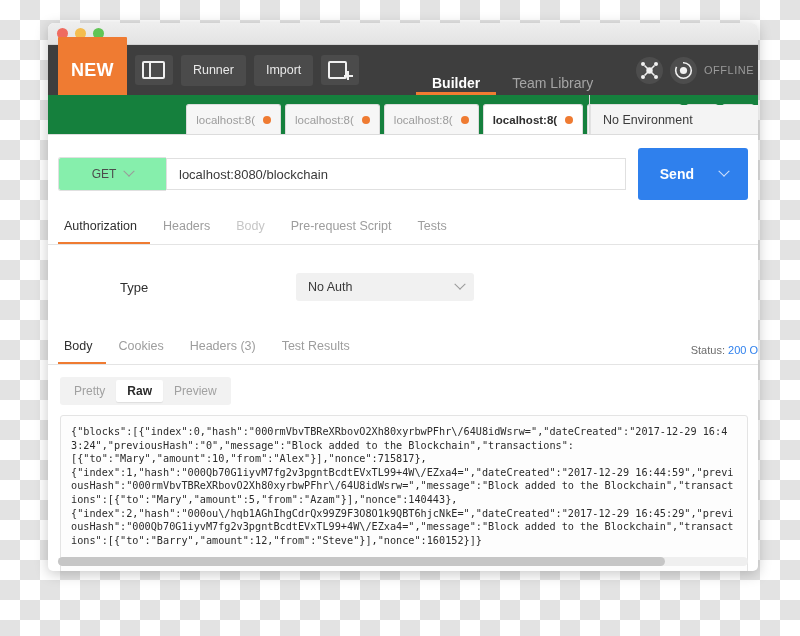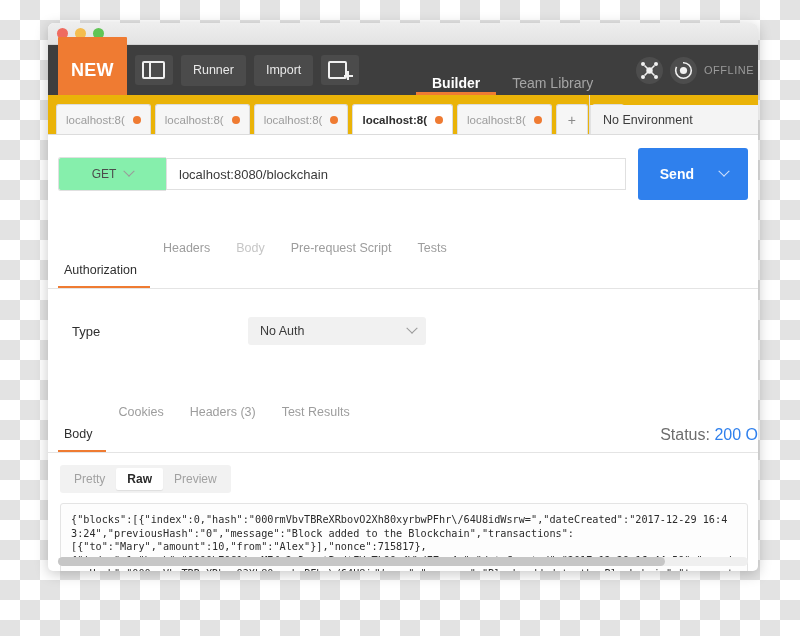--- a/index.html
+++ b/index.html
@@ -156,27 +156,28 @@
     color: #9a9a9a;
     font-size: 11px;
     letter-spacing: 0.5px;
     margin-left: 7px;
     white-space: nowrap;
   }
 
   
   .tabstrip {
     height: 40px;
-    background: #eab308;
+    background: #15803d;
     border-bottom: 1px solid #dcdcdc;
     display: flex;
     align-items: flex-end;
     padding-left: 8px;
     box-sizing: border-box;
     position: relative;
+    justify-content: flex-end;
   }
   .rtab {
     height: 30px;
     min-width: 88px;
     background: #f6f6f6;
     border: 1px solid #dcdcdc;
     border-bottom: none;
     border-radius: 3px 3px 0 0;
     margin-right: 4px;
     display: flex;
@@ -328,29 +329,29 @@
     font-size: 12.5px;
     color: #9d9d9d;
     padding: 8px 13px 9px 13px;
     border-bottom: 2px solid transparent;
     white-space: nowrap;
   }
   .req-tab:first-child { padding-left: 6px; }
   .req-tab.active {
     color: #2f2f2f;
     border-bottom-color: #ef7b32;
-    margin-top: 44px;
   }
   .req-tab.dim { color: #c6c6c6; }
 
   
   .auth-row {
     display: flex;
     align-items: center;
     padding: 28px 10px 0 10px;
+    margin-left: 48px;
   }
   .auth-label {
     font-size: 13px;
     color: #2f2f2f;
     width: 190px;
     padding-left: 14px;
     box-sizing: border-box;
   }
   .auth-select {
     width: 178px;
@@ -372,21 +373,21 @@
     align-items: center;
     margin-top: 30px;
     padding: 0 10px;
     border-bottom: 1px solid #e4e4e4;
     position: relative;
   }
   .status-wrap {
     position: absolute;
     right: 0px;
     bottom: 8px;
-    font-size: 16px;
+    font-size: 11px;
     color: #6d6d6d;
     white-space: nowrap;
   }
   .status-code { color: #2f80ed; }
 
   .format-row {
     padding: 12px 10px 0 12px;
   }
   .seg {
     display: inline-flex;

